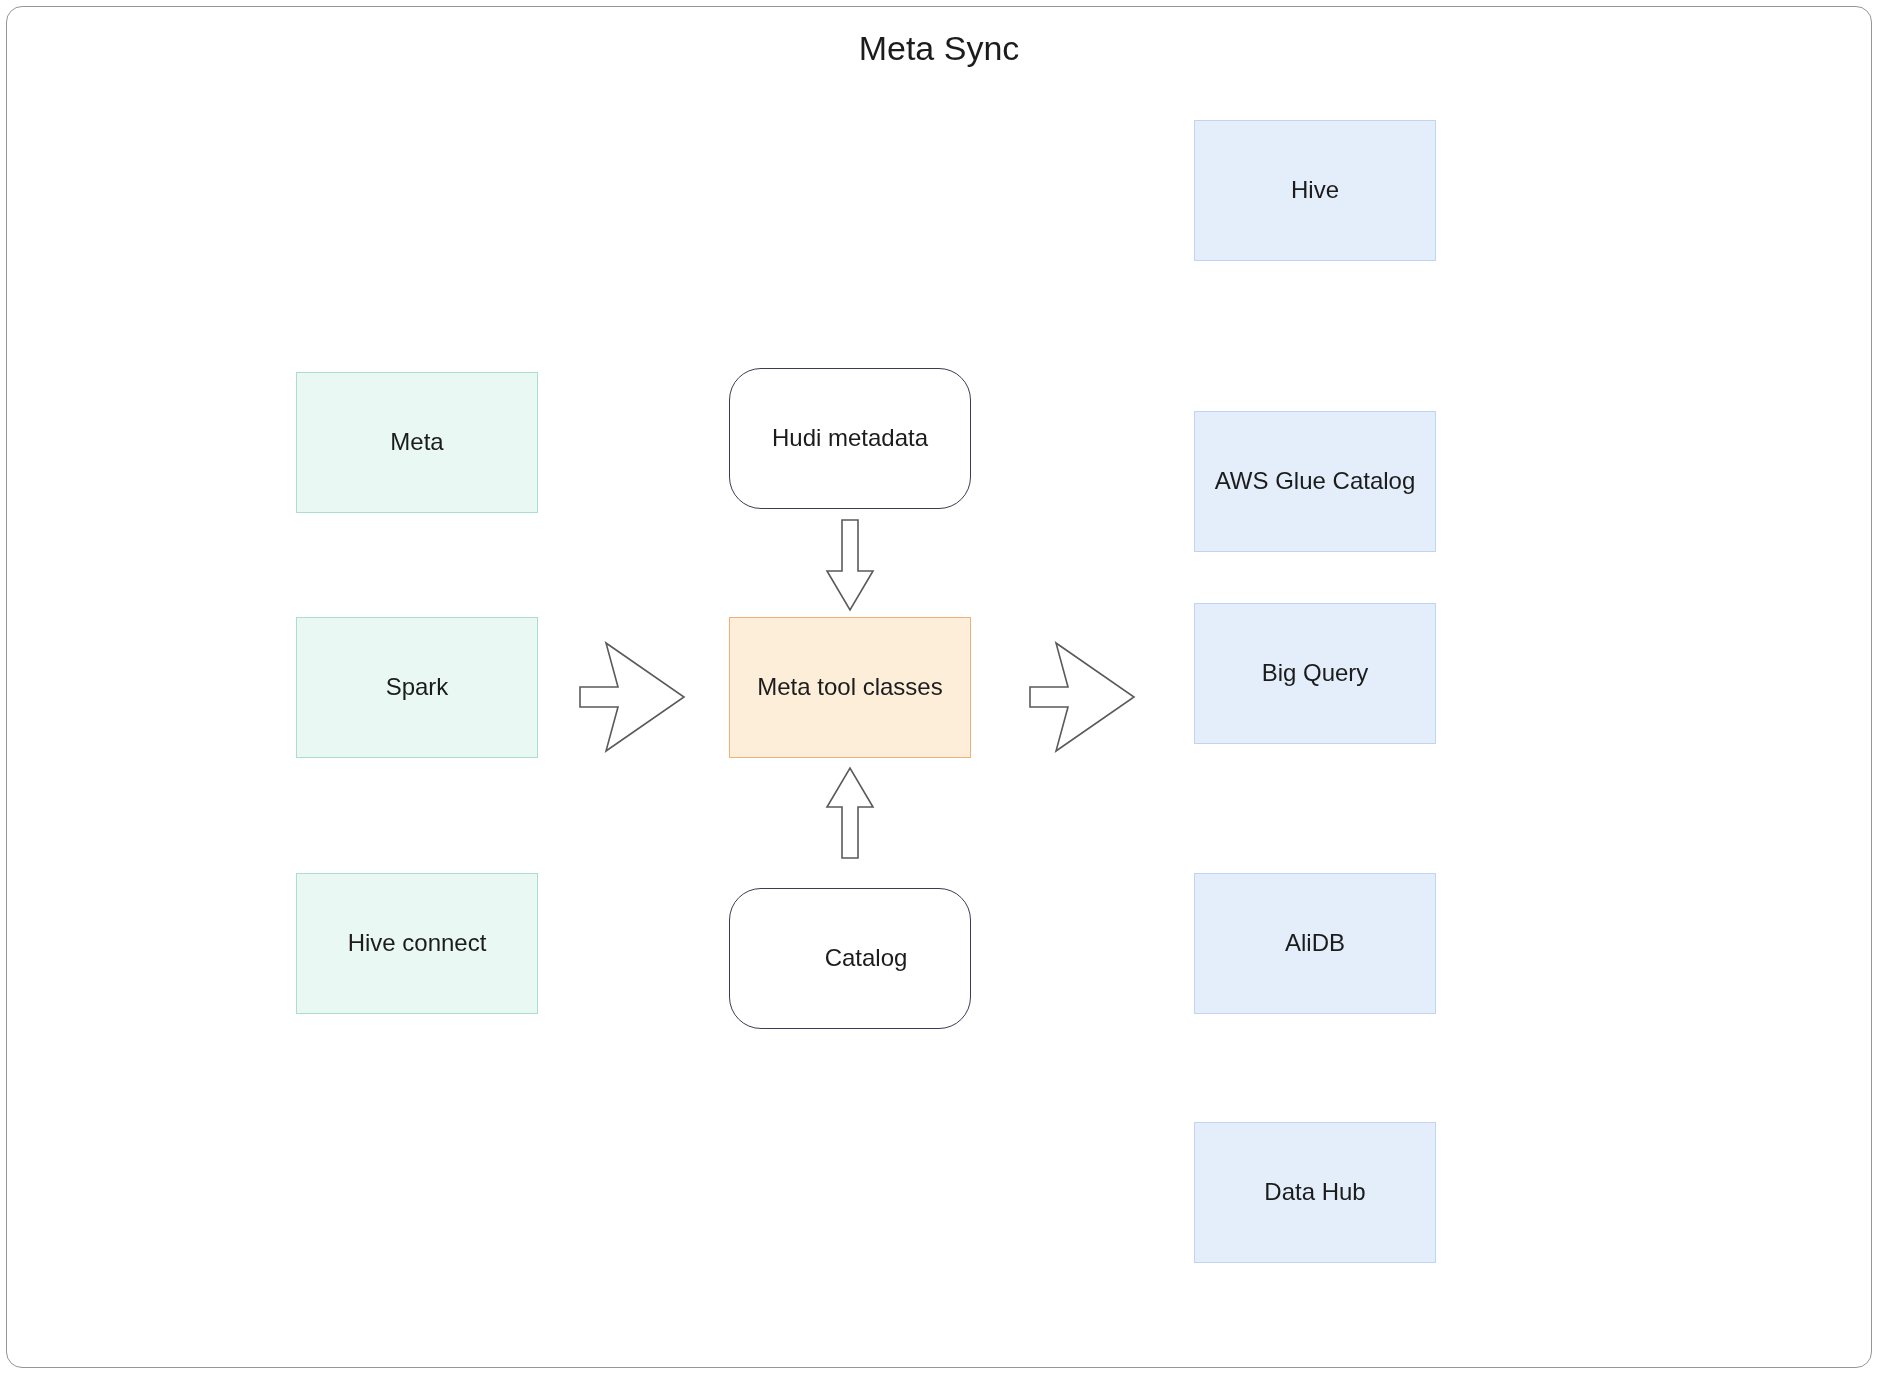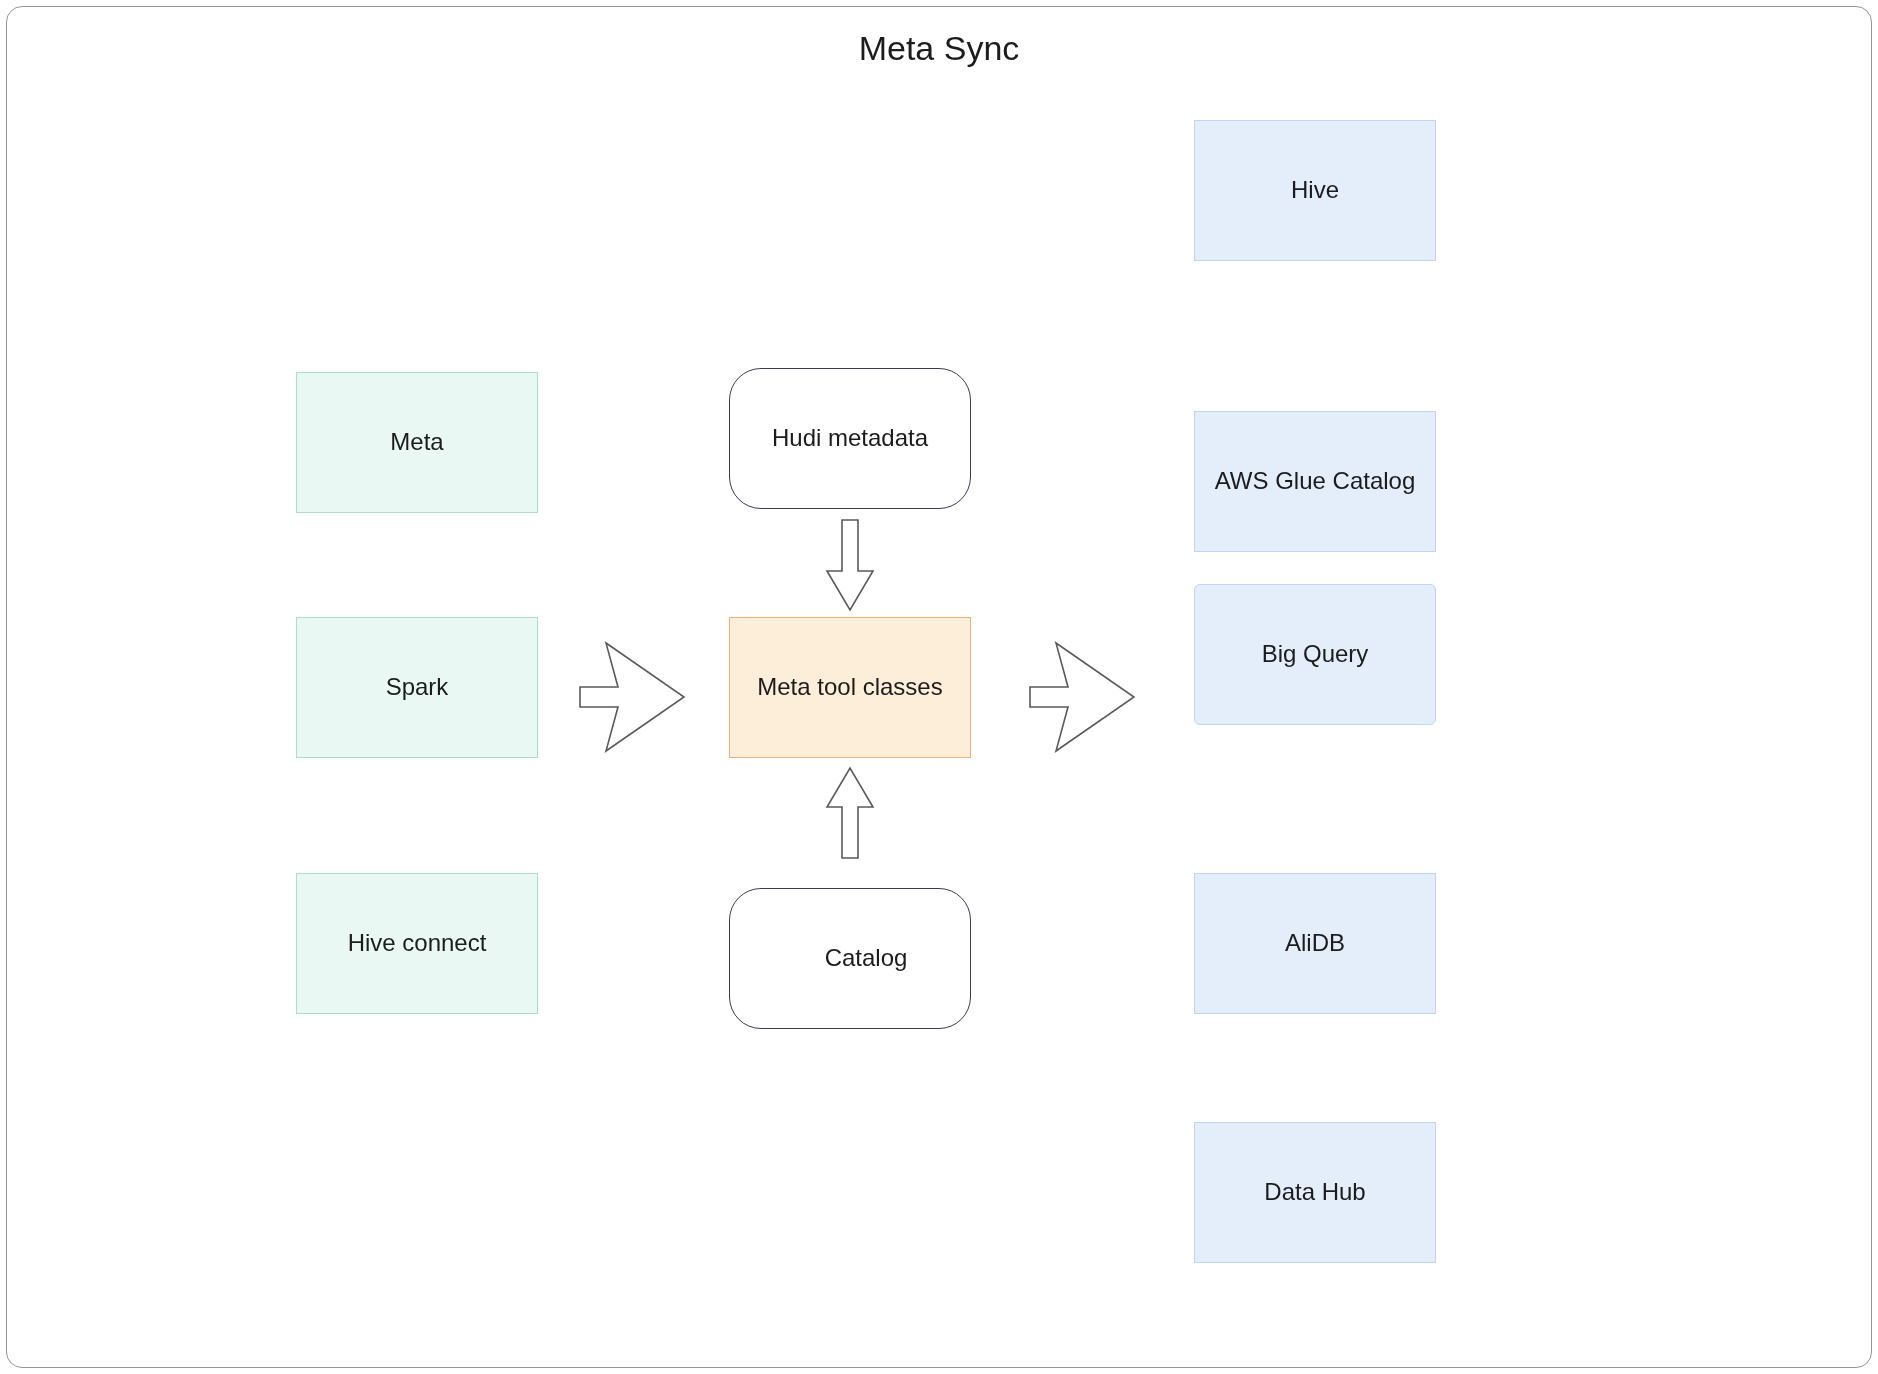--- a/index.html
+++ b/index.html
@@ -78,21 +78,21 @@
 <div class="node plain" style="left:729px; top:888px;padding-left:42px;">
   <span>Catalog</span>
 </div>
 
 <div class="node target" style="left:1194px; top:120px;">
   <span>Hive</span>
 </div>
 <div class="node target" style="left:1194px; top:373px;margin-top:38px;">
   <span>AWS Glue Catalog</span>
 </div>
-<div class="node target" style="left:1194px; top:584px;border-radius:6px;">
+<div class="node target" style="left:1194px; top:603px;">
   <span>Big Query</span>
 </div>
 <div class="node target" style="left:1194px; top:873px;">
   <span>AliDB</span>
 </div>
 <div class="node target" style="left:1194px; top:1122px;">
   <span>Data Hub</span>
 </div>
 
 <svg class="arrow" style="left:820px; top:518px;" width="60" height="94" viewBox="-30 -47 60 94">

